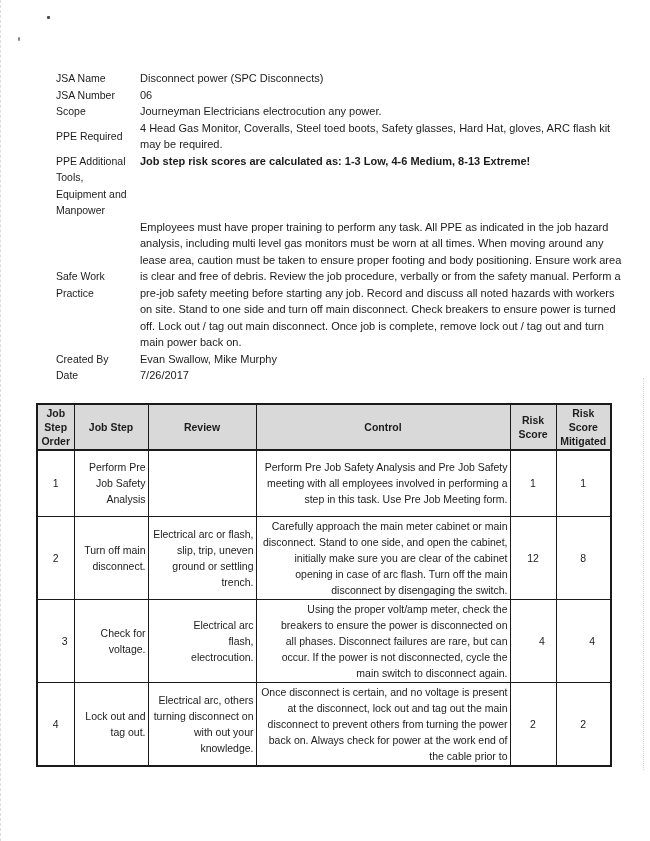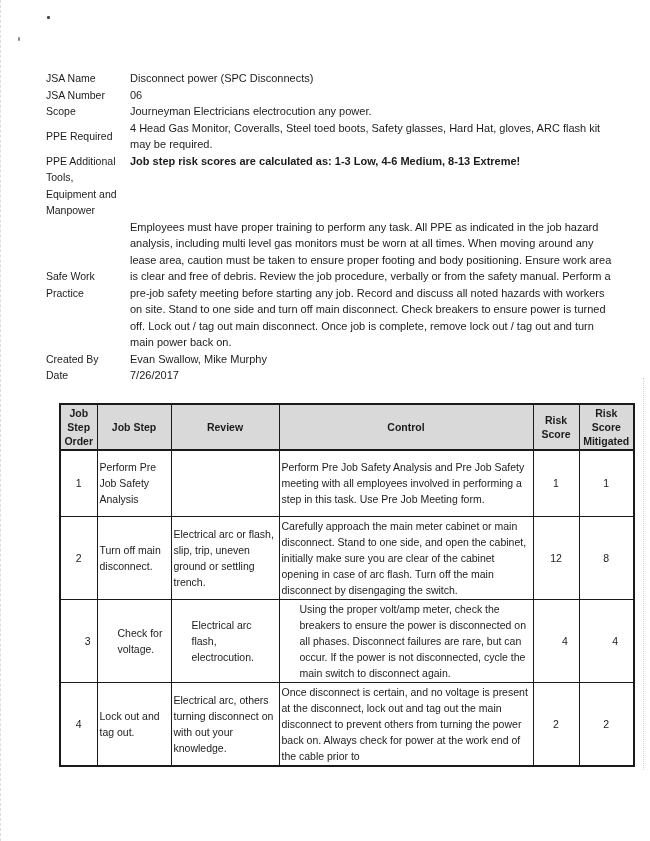--- a/index.html
+++ b/index.html
@@ -14,21 +14,21 @@
   }
   .page { position: absolute; inset: 0; }
 
   
   .speck-1 { position: absolute; left: 47px; top: 16px; width: 3px; height: 3px; background: #4a4a4a; border-radius: 1px; }
   .speck-2 { position: absolute; left: 18px; top: 37px; width: 2px; height: 4px; background: #8a8a8a; border-radius: 1px; }
   .edge-line-left { position: absolute; left: 0; top: 0; width: 1px; height: 100%; border-left: 1px dashed #c8c8c8; opacity: .6; }
   .edge-line-right { position: absolute; left: 643px; top: 378px; width: 1px; height: 392px; border-left: 1px dotted #bfbfbf; opacity: .7; }
 
   
-  .fields { position: absolute; left: 46px; top: 70px; width: 570px; }
+  .fields { position: absolute; left: 56px; top: 70px; width: 570px; }
   .frow { display: flex; align-items: flex-start; }
   .frow.center-label { align-items: center; }
   .flabel {
     flex: 0 0 84px; width: 84px;
     font-size: 10.5px; line-height: 16.5px;
     white-space: pre-line;
   }
   .fvalue {
     flex: 1 1 auto;
     font-size: 11px; line-height: 16.5px;
@@ -54,28 +54,28 @@
     font-weight: bold;
     text-align: center;
     line-height: 14px;
     height: 45px;
     padding: 1px 2px;
     border-bottom-width: 2px;
   }
   .jsa-table td {
     line-height: 16px;
     padding: 1px 2px;
-    text-align: left;
+    text-align: right;
   }
   .jsa-table td.num { text-align: center; }
   .jsa-table tr.r1 td { height: 66px; }
   .jsa-table tr.r2 td { height: 83px; }
   .jsa-table tr.r3 td { height: 82px; padding-left: 20px; }
   .jsa-table tr.r4 td { height: 76px; }
-  .jsa-table { border: 2px solid #1a1a1a; margin-left: 23px; }
+  .jsa-table { border: 2px solid #1a1a1a; }
 </style>
 </head>
 <body>
 
 <div class="page">
 
   <div class="speck-1"></div>
   <div class="speck-2"></div>
   <div class="edge-line-left"></div>
   <div class="edge-line-right"></div>

